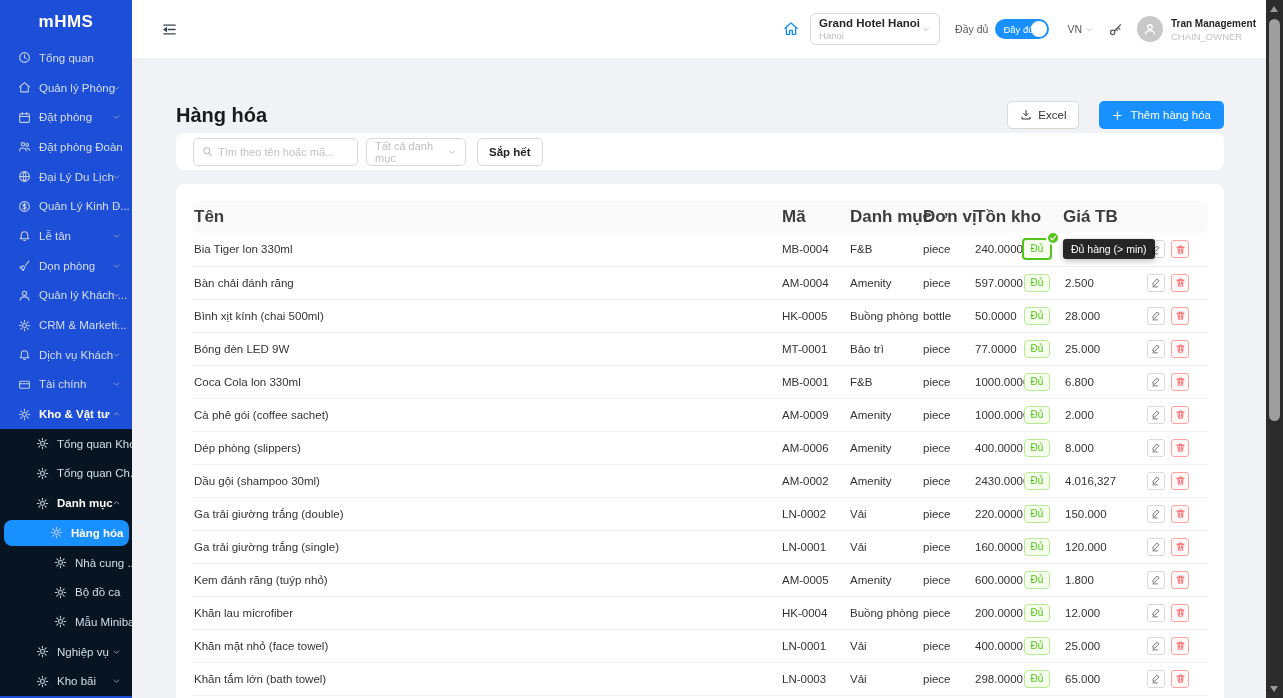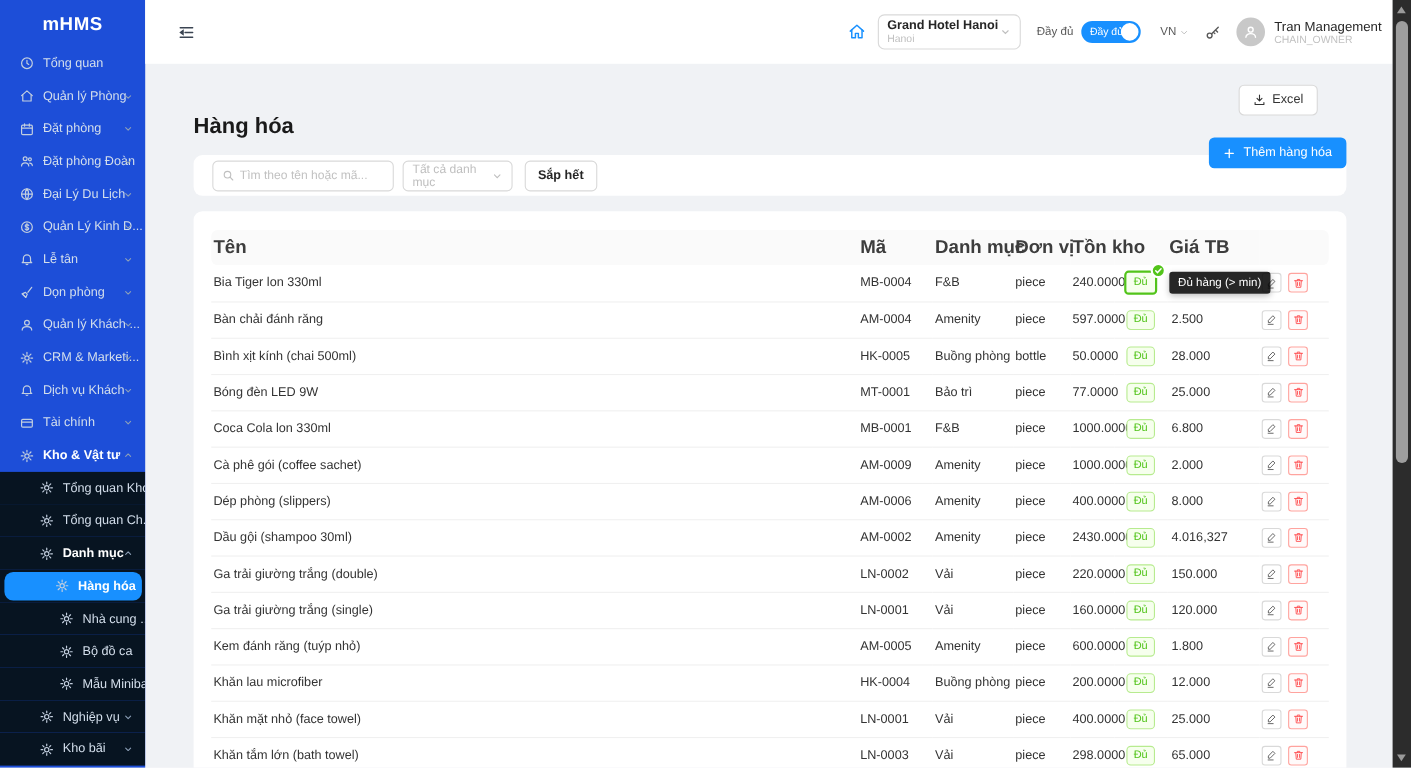--- a/index.html
+++ b/index.html
@@ -42,36 +42,36 @@
   .switch { width:54px; height:20px; border-radius:10px; background:#1890ff; position:relative;
             display:flex; align-items:center; cursor:pointer; flex-shrink:0; }
   .switch-text { color:#fff; font-size:9.5px; padding-left:8px; }
   .knob { position:absolute; right:2px; top:2px; width:16px; height:16px; border-radius:50%; background:#fff; }
   .locale { display:flex; align-items:center; gap:3px; margin:0 14px 0 18px; font-size:10.5px;
             color:#595959; cursor:pointer; }
   .key-ic { color:#595959; display:inline-flex; margin-right:14px; cursor:pointer; }
   .user { display:flex; align-items:center; gap:8px; cursor:pointer; }
   .avatar { width:26px; height:26px; border-radius:50%; background:#c8c8c8; display:inline-flex;
             align-items:center; justify-content:center; color:#fff; flex-shrink:0; }
-  .uname { font-size:12px; font-weight:400; color:#262626; line-height:14px; }
+  .uname { font-size:10px; font-weight:700; color:#262626; line-height:14px; }
   .urole { font-size:9.5px; color:#c2c2c2; line-height:11px; }
 
   .content { flex:1; padding:0 42px 0 44px; overflow:hidden; }
   .page-head { margin-top:43px; height:28px; display:flex; align-items:center; justify-content:space-between; }
   .page-head h1 { font-size:20px; font-weight:700; color:#1a1a1a; }
-  .head-actions { display:flex; align-items:center; gap:20px;flex-direction:column; }
+  .head-actions { display:flex; align-items:flex-end; gap:20px; }
   .btn-excel { height:28px; border:1px solid #d9d9d9; background:#fff; border-radius:5px;
                padding:0 12px; font-size:11.5px; color:#333; display:inline-flex;
                align-items:center; gap:6px; cursor:pointer; font-family:inherit; }
   .btn-add { height:28px; background:#1890ff; border:none; border-radius:5px; padding:0 13px;
              font-size:11.5px; color:#fff; display:inline-flex; align-items:center; gap:7px;
              cursor:pointer; font-family:inherit; }
 
   .card { background:#fff; border-radius:8px; }
-  .filter-card { margin-top:12px; height:37px; padding:9px 17px; display:flex; align-items:center; gap:8px; }
+  .filter-card { margin-top:4px; height:37px; padding:9px 17px; display:flex; align-items:center; gap:8px; }
   .search-box { width:165px; height:28px; border:1px solid #d9d9d9; border-radius:5px;
                 display:flex; align-items:center; padding:0 8px; gap:5px; color:#bfbfbf; }
   .search-box input { border:none; outline:none; width:100%; font-size:11px; color:#333; font-family:inherit; }
   .search-box input::placeholder { color:#c2c2c2; }
   .select { width:100px; height:28px; border:1px solid #d9d9d9; border-radius:5px; display:flex;
             align-items:center; justify-content:space-between; padding:0 8px; font-size:11px;
             color:#bfbfbf; cursor:pointer; }
   .btn-lowstock { height:28px; border:1px solid #d9d9d9; background:#fff; border-radius:5px;
                   padding:0 11px; font-size:11.5px; font-weight:700; color:#262626; cursor:pointer;
                   margin-left:3px; font-family:inherit; }

